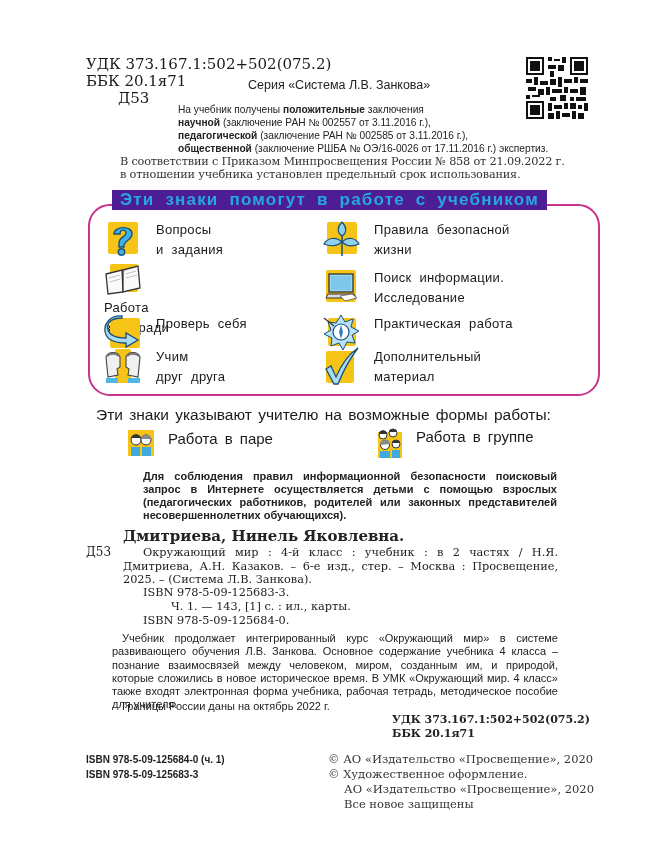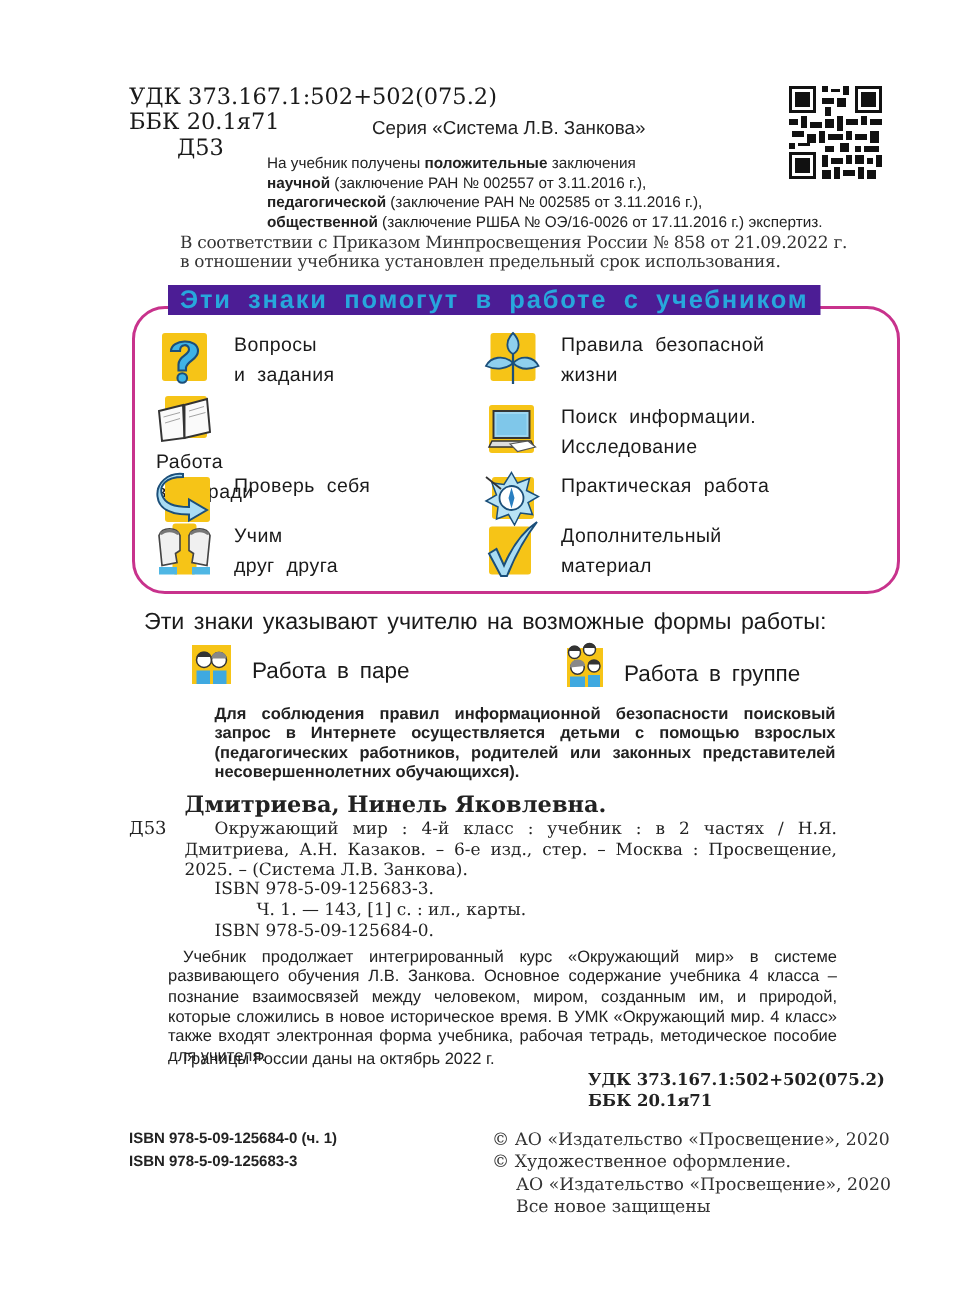--- a/index.html
+++ b/index.html
@@ -24,21 +24,21 @@
   .frame-title { left: 112px; top: 190px; background: #4c1d95; padding: 0 8px; font-family: "Liberation Sans", sans-serif; font-weight: bold; font-size: 17px; color: #27a7dc; letter-spacing: 1.2px; word-spacing: 5px; white-space: nowrap; }
 
   .legend-item { display: flex; align-items: flex-start; }
   .legend-icon { width: 38px; height: 38px; margin-right: 14px; flex: 0 0 38px; position: relative; }
   .legend-label { font-family: "Liberation Sans", sans-serif; font-size: 13px; line-height: 20px; color: #1a1a1a; letter-spacing: 0.3px; word-spacing: 4px; white-space: pre-line; }
 
   .ybox { position: absolute; background: #f6c417; border-radius: 2px; }
 
   
   .teacher-note { left: 96px; top: 406px; font-family: "Liberation Sans", sans-serif; font-size: 15.5px; color: #1a1a1a; white-space: nowrap; word-spacing: 2px; }
-  .work-item { display: flex; align-items: flex-end; }
+  .work-item { display: flex; align-items: flex-start; }
   .work-icon { width: 26px; height: 26px; margin-right: 14px; position: relative; }
   .work-label { font-family: "Liberation Sans", sans-serif; font-size: 15px; color: #1a1a1a; word-spacing: 3px; }
 
   
   .safety { left: 143px; top: 470px; width: 414px; font-family: "Liberation Sans", sans-serif; font-weight: bold; font-size: 11px; line-height: 13px; color: #222; text-align: justify; text-align-last: left; }
 
   
   .bib { font-family: "DejaVu Serif", serif; font-size: 11.3px; line-height: 13.5px; color: #222; }
   .bib-author { left: 123px; top: 530px; font-weight: bold; font-size: 15px; }
   .bib-code { left: 86px; top: 546px; font-size: 12px; }

